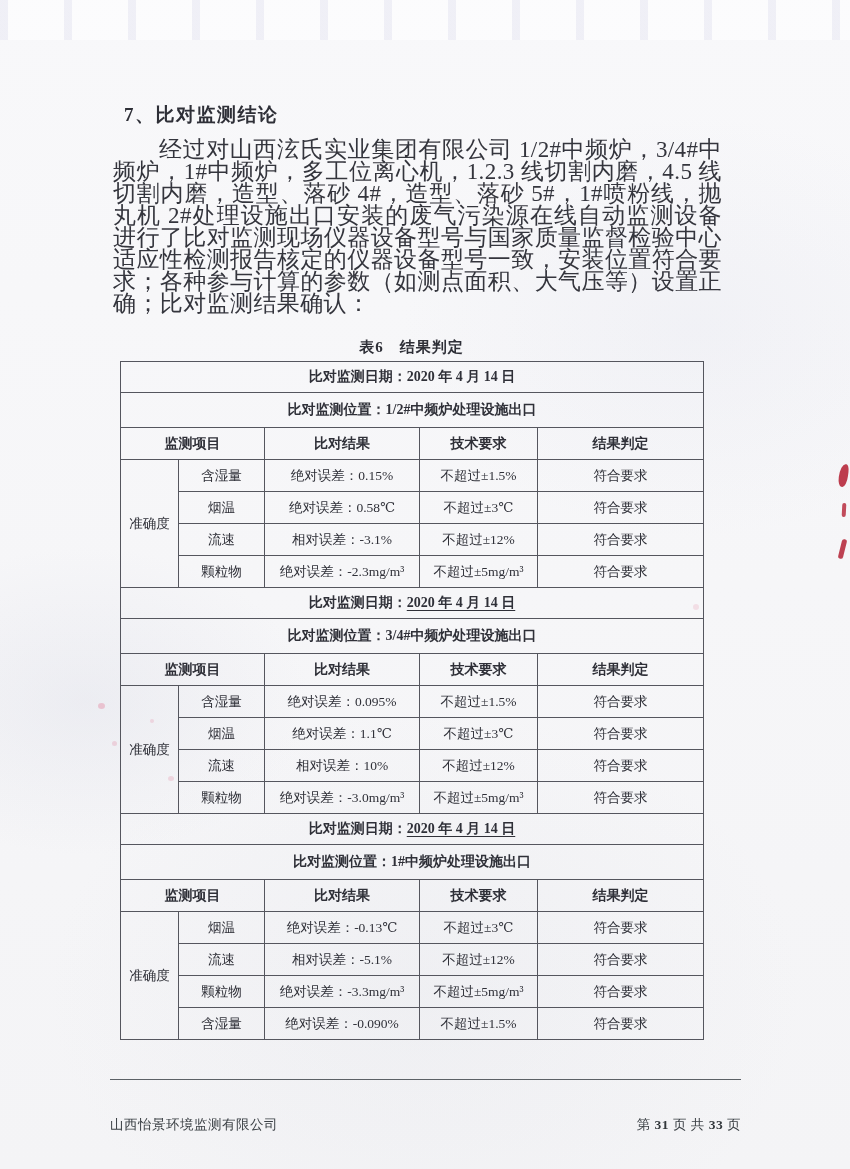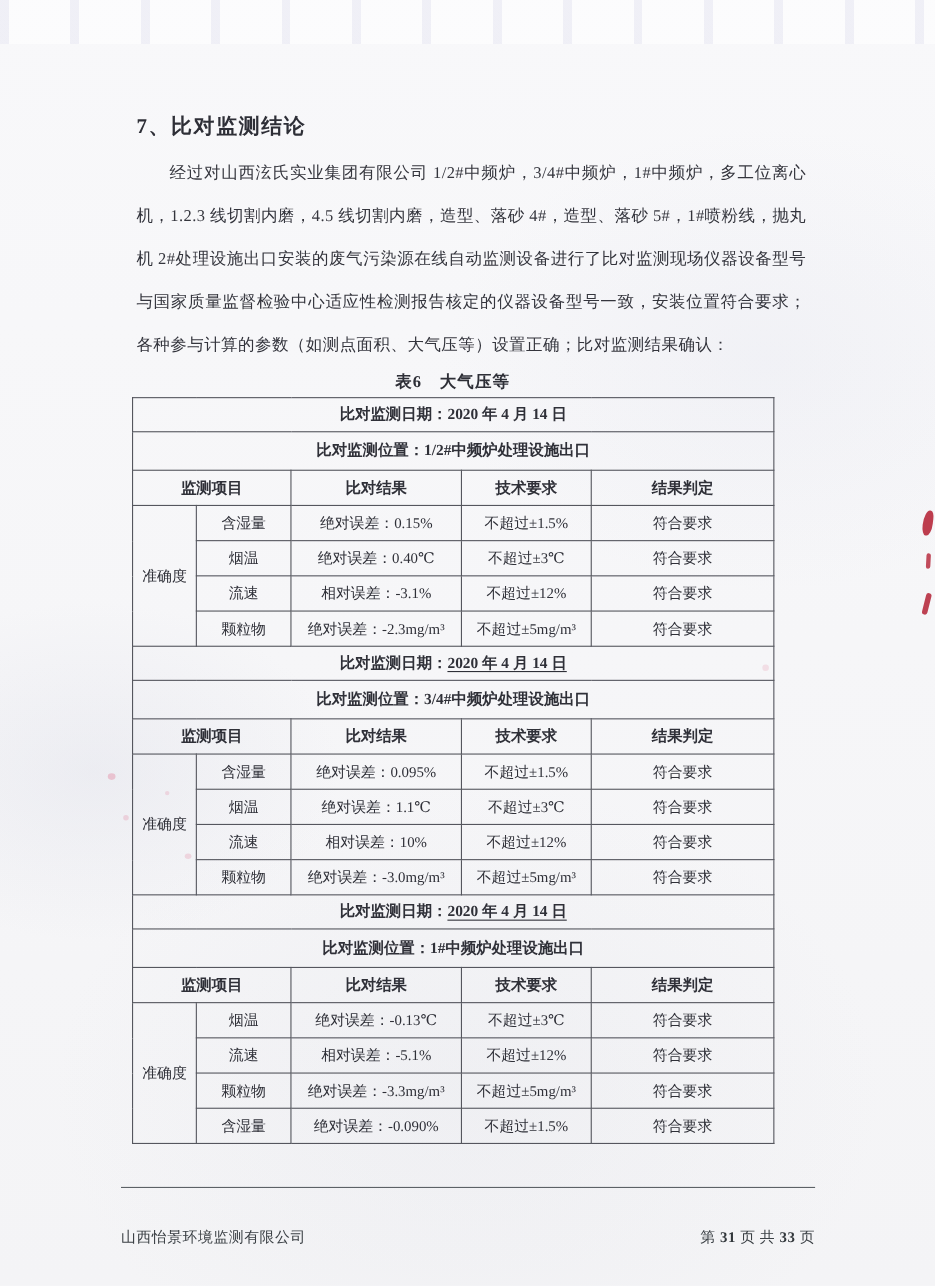--- a/index.html
+++ b/index.html
@@ -21,22 +21,22 @@
     position:absolute;top:0;left:0;right:0;height:40px;
     background:repeating-linear-gradient(90deg,
       rgba(206,206,232,.20) 0 8px, rgba(255,255,255,.55) 8px 64px);
     pointer-events:none;
   }
   .section-title{
     position:absolute;left:124px;top:102px;
     font-size:19px;font-weight:bold;letter-spacing:1.5px;color:#2e2f37;
   }
   .body-paragraph{
-    position:absolute;left:124px;top:139px;width:609px;
-    font-size:15px;line-height:39px;letter-spacing:.4px;
+    position:absolute;left:113px;top:139px;width:609px;
+    font-size:23px;line-height:22px;letter-spacing:.4px;
     text-align:justify;text-indent:2em;color:#34353d;
   }
   .table-caption{
     position:absolute;left:120px;top:338px;width:583px;
     text-align:center;font-size:15px;font-weight:bold;color:#2e2f37;letter-spacing:1px;
   }
   table.results{
     position:absolute;left:120px;top:361px;width:583px;
     border-collapse:collapse;table-layout:fixed;
   }
@@ -78,21 +78,21 @@
 </head>
 <body>
 
 <div class="page">
   <div class="top-band"></div>
 
   <div class="section-title">7、比对监测结论</div>
 
   <div class="body-paragraph">经过对山西泫氏实业集团有限公司 1/2#中频炉，3/4#中频炉，1#中频炉，多工位离心机，1.2.3 线切割内磨，4.5 线切割内磨，造型、落砂 4#，造型、落砂 5#，1#喷粉线，抛丸机 2#处理设施出口安装的废气污染源在线自动监测设备进行了比对监测现场仪器设备型号与国家质量监督检验中心适应性检测报告核定的仪器设备型号一致，安装位置符合要求；各种参与计算的参数（如测点面积、大气压等）设置正确；比对监测结果确认：</div>
 
-  <div class="table-caption">表6　大气压等</div>
+  <div class="table-caption">表6　结果判定</div>
 
   <table class="results">
     <colgroup>
       <col style="width:58px">
         <col style="width:86px">
         <col style="width:155px">
         <col style="width:118px">
         <col style="width:166px">
     </colgroup>
     <tbody>
@@ -111,21 +111,21 @@
       </tr>
       <tr class="r-data">
         <td class="group" rowspan="4">准确度</td>
         <td>含湿量</td>
         <td>绝对误差：0.15%</td>
         <td>不超过±1.5%</td>
         <td>符合要求</td>
       </tr>
       <tr class="r-data">
         <td>烟温</td>
-        <td>绝对误差：0.40℃</td>
+        <td>绝对误差：0.58℃</td>
         <td>不超过±3℃</td>
         <td>符合要求</td>
       </tr>
       <tr class="r-data">
         <td>流速</td>
         <td>相对误差：-3.1%</td>
         <td>不超过±12%</td>
         <td>符合要求</td>
       </tr>
       <tr class="r-data">

